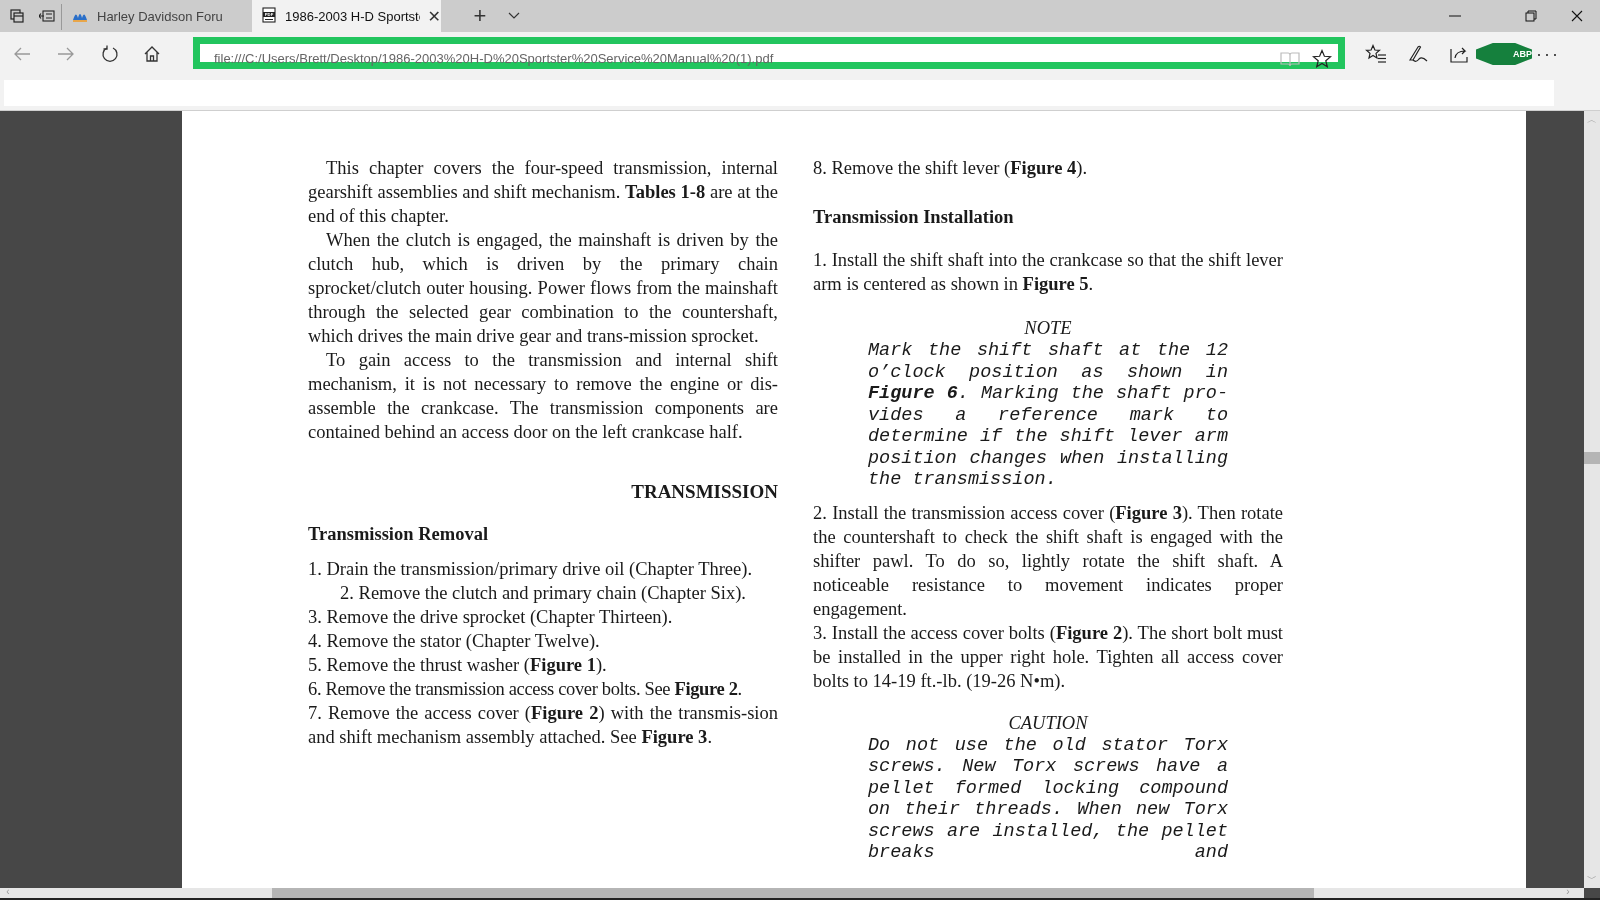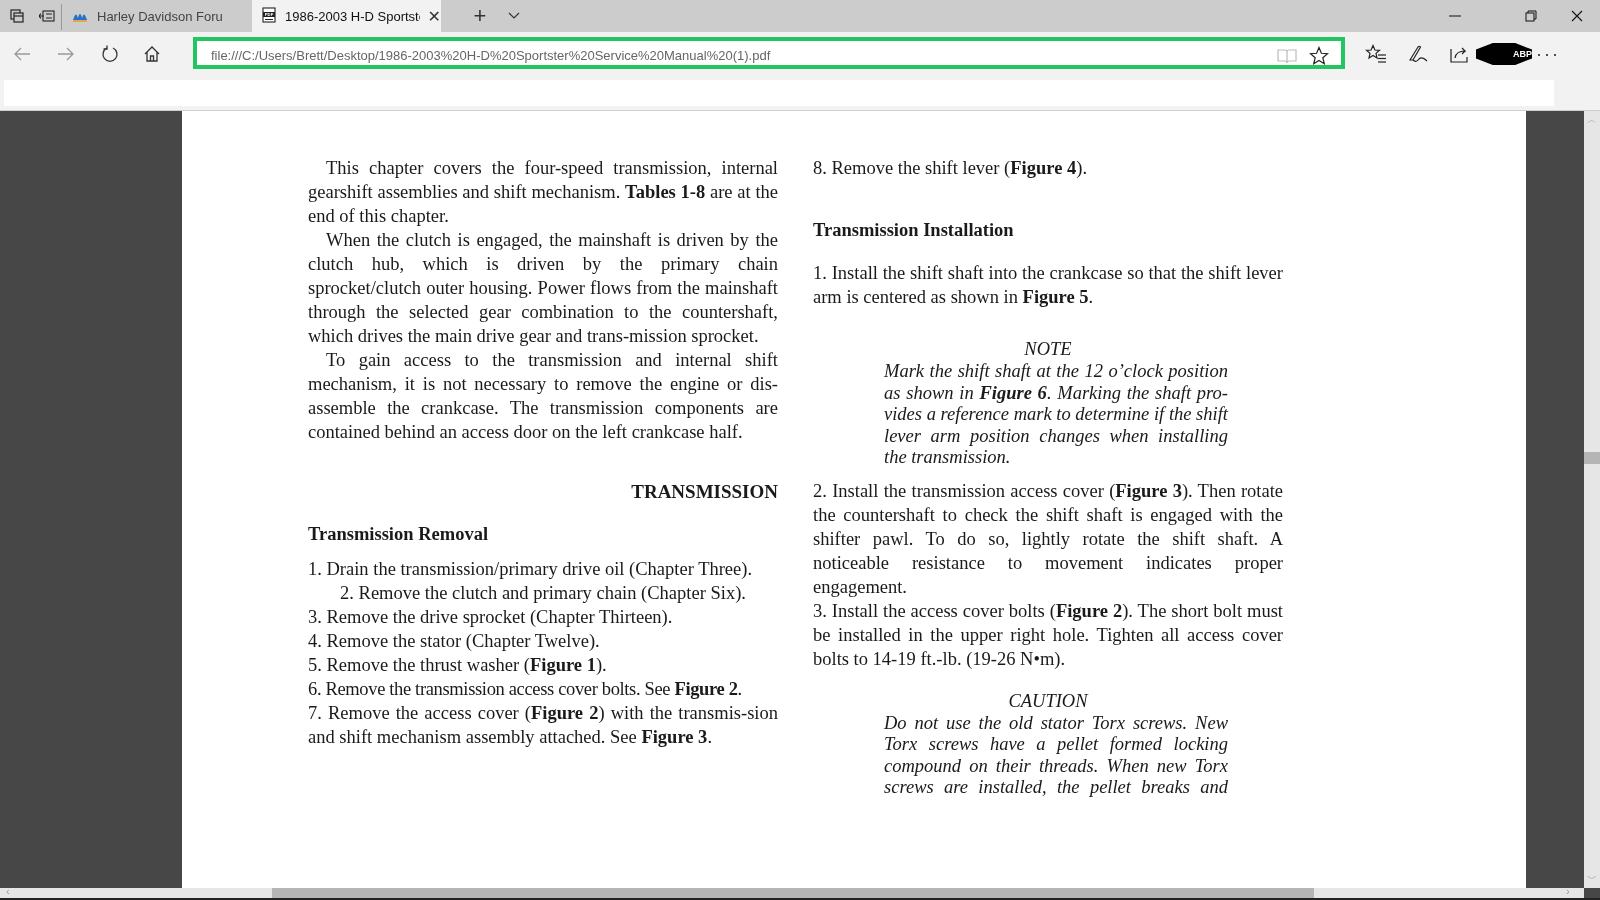--- a/index.html
+++ b/index.html
@@ -12,37 +12,37 @@
   .tab.active { left:252px; width:189px; padding-left:10px; background:#f2f2f2; color:#111; }
   .tab .label { white-space:nowrap; overflow:hidden; margin-left:9px; width:125px; }
   .tab.active .label { width:135px; }
   .tab .close { margin-left:8px; font-size:16px; color:#333; }
   .newtab { position:absolute; left:466px; top:0; height:32px; width:28px; display:flex; align-items:center; justify-content:center; font-size:22px; color:#333; font-weight:300; }
   .tabmenu { position:absolute; left:500px; top:0; height:32px; width:28px; display:flex; align-items:center; justify-content:center; color:#333; }
   .winbtn { position:absolute; top:0; width:46px; height:32px; display:flex; align-items:center; justify-content:center; color:#111; }
   .navbar { position:absolute; left:0; top:32px; width:1600px; height:44px; background:#f2f2f2; }
   .nav-icon { position:absolute; top:0; width:40px; height:44px; display:flex; align-items:center; justify-content:center; color:#333; }
   .nav-icon.disabled { color:#999; }
-  .urlbar { position:absolute; left:193px; top:5px; width:1152px; height:32px; background:#fff; border:4px solid #22c55e; box-sizing:border-box; }
+  .urlbar { position:absolute; left:193px; top:5px; width:1152px; height:32px; background:#fff; border:7px solid #22c55e; box-sizing:border-box; }
   .urltext { position:absolute; left:14px; top:0; line-height:30px; font-size:13px; color:#666; }
   .url-right-icon { position:absolute; top:0; width:32px; height:30px; display:flex; align-items:center; justify-content:center; color:#222; }
-  .abp { width:22px; height:22px; border-radius:50%; background:#000000; color:#fff; font-size:9px; font-weight:bold; display:flex; align-items:center; justify-content:center; clip-path:polygon(30% 0,70% 0,100% 30%,100% 70%,70% 100%,30% 100%,0 70%,0 30%); border-radius:0;padding-left:37px; }
+  .abp { width:22px; height:22px; border-radius:50%; background:#15803d; color:#fff; font-size:9px; font-weight:bold; display:flex; align-items:center; justify-content:center; clip-path:polygon(30% 0,70% 0,100% 30%,100% 70%,70% 100%,30% 100%,0 70%,0 30%); border-radius:0;padding-left:37px; }
   .pdf-toolbar { position:absolute; left:0; top:76px; width:1600px; height:34px; background:#f2f2f2; border-bottom:1px solid #cfcfcf; }
   .pdf-toolbar-inner { position:absolute; left:4px; top:4px; width:1550px; height:26px; background:#fff; }
   .viewer { position:absolute; left:0; top:111px; width:1584px; height:777px; background:#474747; overflow:hidden; }
   .page { position:absolute; left:182px; top:0; width:1344px; height:777px; background:#fff; font-family:"Liberation Serif", serif; color:#1a1a1a; font-size:18.5px; line-height:24px; }
   .col { position:absolute; }
   .col.left { left:126px; top:45px; width:470px; }
   .col.right { left:631px; top:45px; width:470px; }
   p { margin:0; text-align:justify; }
   .indent { text-indent:18px; }
   .h-center { text-align:right; font-weight:bold; font-size:19px; }
   .h-sub { font-weight:bold; font-size:18.5px; }
   .note-title { text-align:center; font-style:italic; margin-top:0; }
-  .note-body { font-style:italic; margin:0 55px 0 71px; text-align:justify; line-height:21.5px; font-size:18.5px; }
+  .note-body { font-style:italic; margin:0 55px 0 55px; text-align:justify; line-height:21.5px; font-size:18.5px;font-family:Liberation Mono, monospace; }
   b { font-weight:bold; }
   .vscroll { position:absolute; left:1584px; top:111px; width:16px; height:777px; background:#e6e6e6; }
   .vthumb { position:absolute; left:0; top:341px; width:16px; height:12px; background:#b5b5b5; }
   .sarrow { position:absolute; color:#999; font-size:10px; width:16px; text-align:center; }
   .hscroll { position:absolute; left:0; top:888px; width:1584px; height:10px; background:#e6e6e6; }
   .hthumb { position:absolute; left:272px; top:0; width:1042px; height:10px; background:#b5b5b5; }
   .bottom-strip { position:absolute; left:0; top:898px; width:1600px; height:2px; background:#222; }
 </style>
 </head>
 <body>
@@ -194,23 +194,23 @@
         <p style="text-align:left"><span>3.  Remove the drive sprocket (Chapter Thirteen).</span></p>
         <p style="text-align:left"><span>4.  Remove the stator (Chapter Twelve).</span></p>
         <p style="text-align:left"><span>5.  Remove the thrust washer (</span><b>Figure 1</b><span>).</span></p>
         <p style="text-align:left;letter-spacing:-0.35px"><span>6.  Remove the transmission access cover bolts. See </span><b>Figure 2</b><span>.</span></p>
         <p><span>7.  Remove the access cover (</span><b>Figure 2</b><span>) with the transmis-sion and shift mechanism assembly attached. See </span><b>Figure 3</b><span>.</span></p>
       </div>
     </div>
 
     <div class="col right">
       <p style="text-align:left"><span>8.  Remove the shift lever (</span><b>Figure 4</b><span>).</span></p>
-      <div class="h-sub" style="margin-top:38px">Transmission Installation</div>
+      <div class="h-sub" style="margin-top:25px">Transmission Installation</div>
       <p style="margin-top:19px"><span>1.  Install the shift shaft into the crankcase so that the shift lever arm is centered as shown in </span><b>Figure 5</b><span>.</span></p>
-      <div class="note-title" style="margin-top:28px">NOTE</div>
+      <div class="note-title" style="margin-top:20px">NOTE</div>
       <p class="note-body"><span>Mark the shift shaft at the 12 o’clock position as shown in </span><b>Figure 6</b><span>. Marking the shaft pro-vides a reference mark to determine if the shift lever arm position changes when installing the transmission.</span></p>
       <p style="margin-top:10px"><span>2.  Install the transmission access cover (</span><b>Figure 3</b><span>). Then rotate the countershaft to check the shift shaft is engaged with the shifter pawl. To do so, lightly rotate the shift shaft. A noticeable resistance to movement indicates proper engagement.</span></p>
       <p><span>3.  Install the access cover bolts (</span><b>Figure 2</b><span>). The short bolt must be installed in the upper right hole. Tighten all access cover bolts to 14-19 ft.-lb. (19-26 N•m).</span></p>
       <div class="note-title" style="margin-top:18px">CAUTION</div>
       <p class="note-body" style="text-align-last:justify"><span>Do not use the old stator Torx screws. New Torx screws have a pellet formed locking compound on their threads. When new Torx screws are installed, the pellet breaks and</span></p>
     </div>
   </div>
 </div>
 
 <div class="vscroll">

